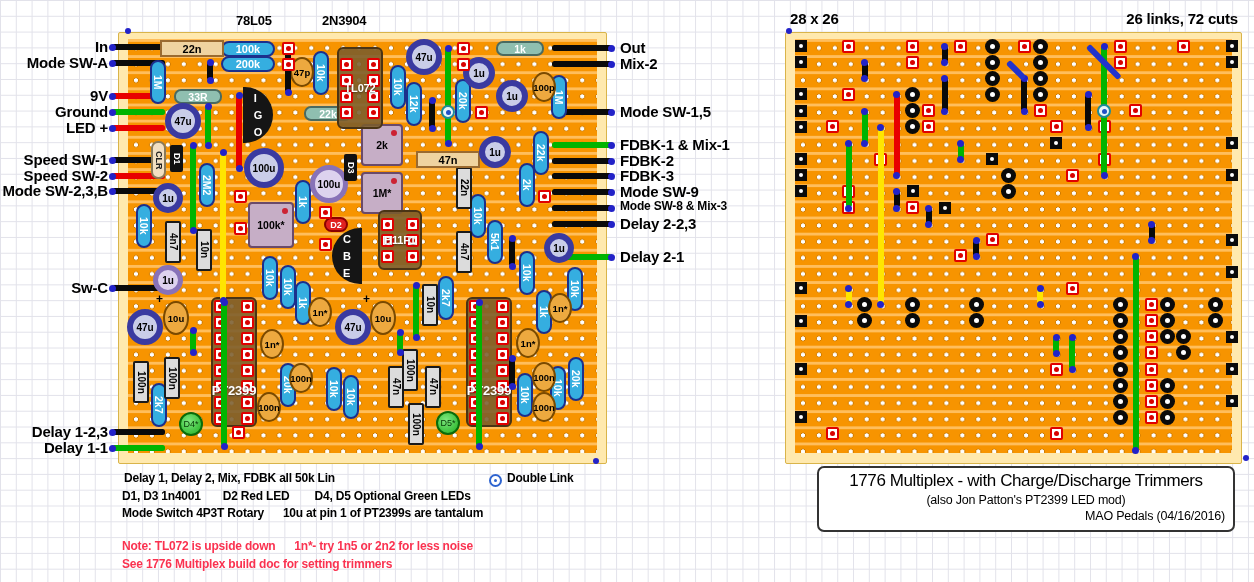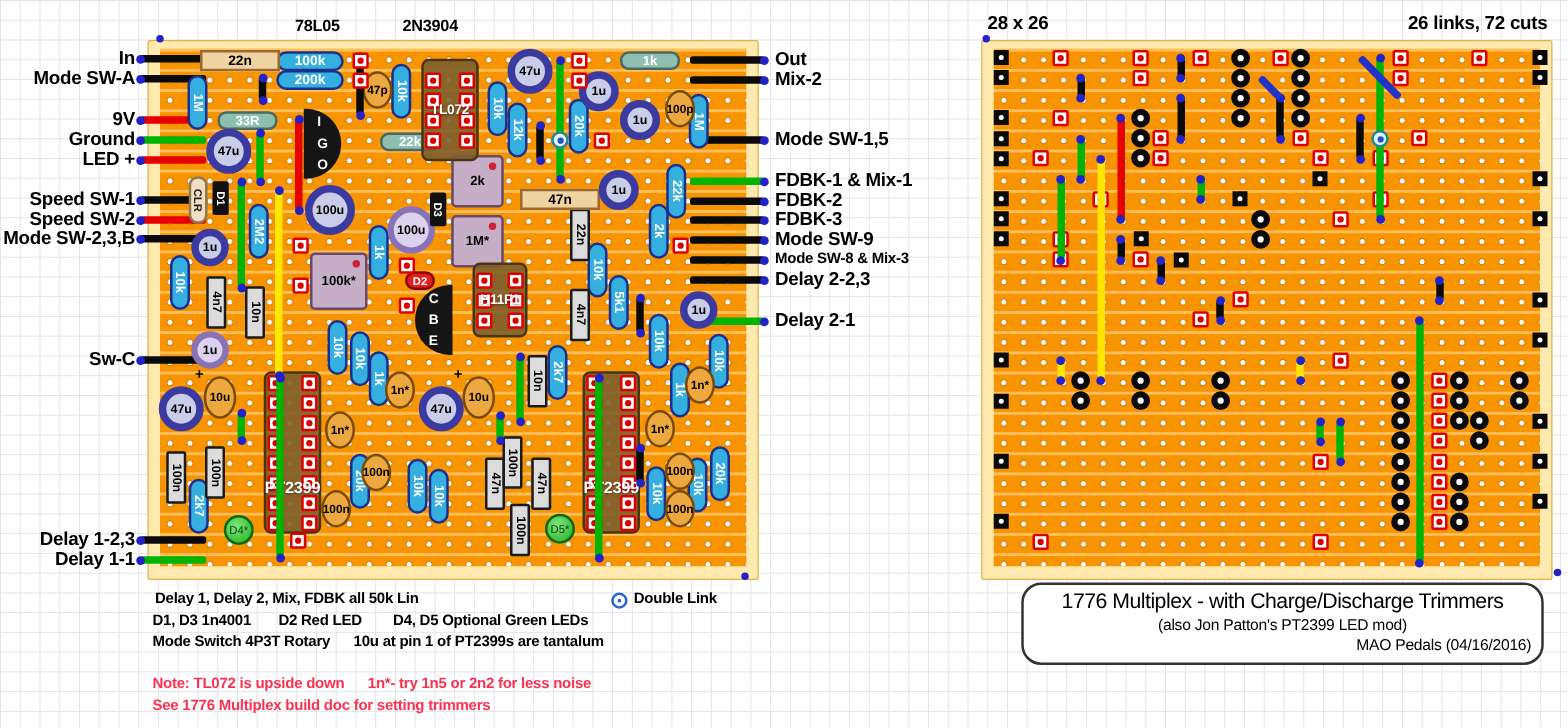--- a/index.html
+++ b/index.html
@@ -76,21 +76,21 @@
   <div class="t" style="right:16px;top:10px;font-size:15px;position:absolute;">26 links, 72 cuts</div>
 
   <div class="t" style="left:124px;top:471px;">Delay 1, Delay 2, Mix, FDBK all 50k Lin</div>
   <span class="legend-icon" style="left:489px;top:474px;"></span>
   <div class="t" style="left:507px;top:471px;">Double Link</div>
   <div class="t" style="left:122px;top:489px;">D1, D3 1n4001       D2 Red LED        D4, D5 Optional Green LEDs</div>
   <div class="t" style="left:122px;top:506px;">Mode Switch 4P3T Rotary      10u at pin 1 of PT2399s are tantalum</div>
   <div class="t note-red" style="left:122px;top:539px;">Note: TL072 is upside down      1n*- try 1n5 or 2n2 for less noise</div>
   <div class="t note-red" style="left:122px;top:557px;">See 1776 Multiplex build doc for setting trimmers</div>
 
-  <div class="caption" style="left:817px;top:466px;width:414px;height:62px;border-radius:16px;">
+  <div class="caption" style="left:817px;top:466px;width:414px;height:62px;">
     <div class="t" style="left:0;right:0;top:3px;text-align:center;font-size:17px;font-weight:normal;letter-spacing:-0.4px;">1776 Multiplex - with Charge/Discharge Trimmers</div>
     <div class="t" style="left:0;right:0;top:25px;text-align:center;font-size:12.5px;font-weight:normal;">(also Jon Patton's PT2399 LED mod)</div>
     <div class="t" style="right:8px;top:41px;font-size:12.5px;font-weight:normal;position:absolute;">MAO Pedals (04/16/2016)</div>
   </div>
 <div class="board" style="left: 118px; top: 32px; width: 487px; height: 430px;">
       <div class="binner"></div>
     </div>
     <div class="board" style="left: 785px; top: 32px; width: 455px; height: 430px;">
       <div class="binner"></div>
     </div>

